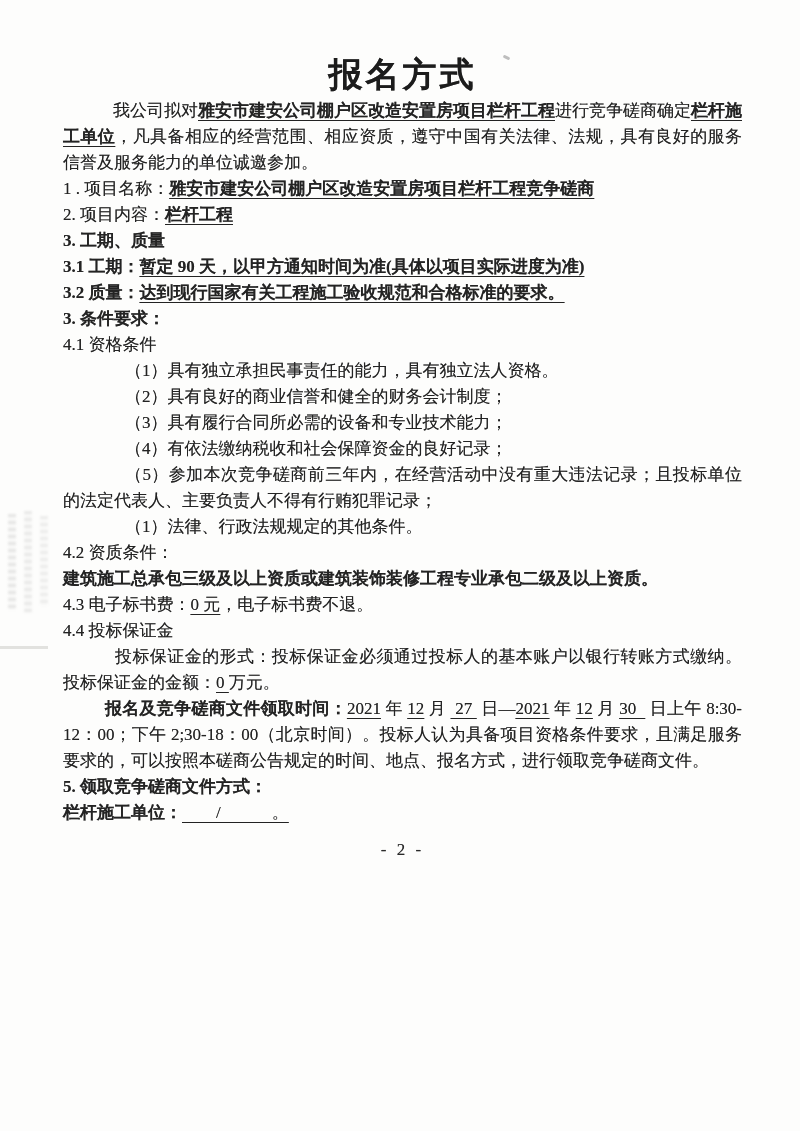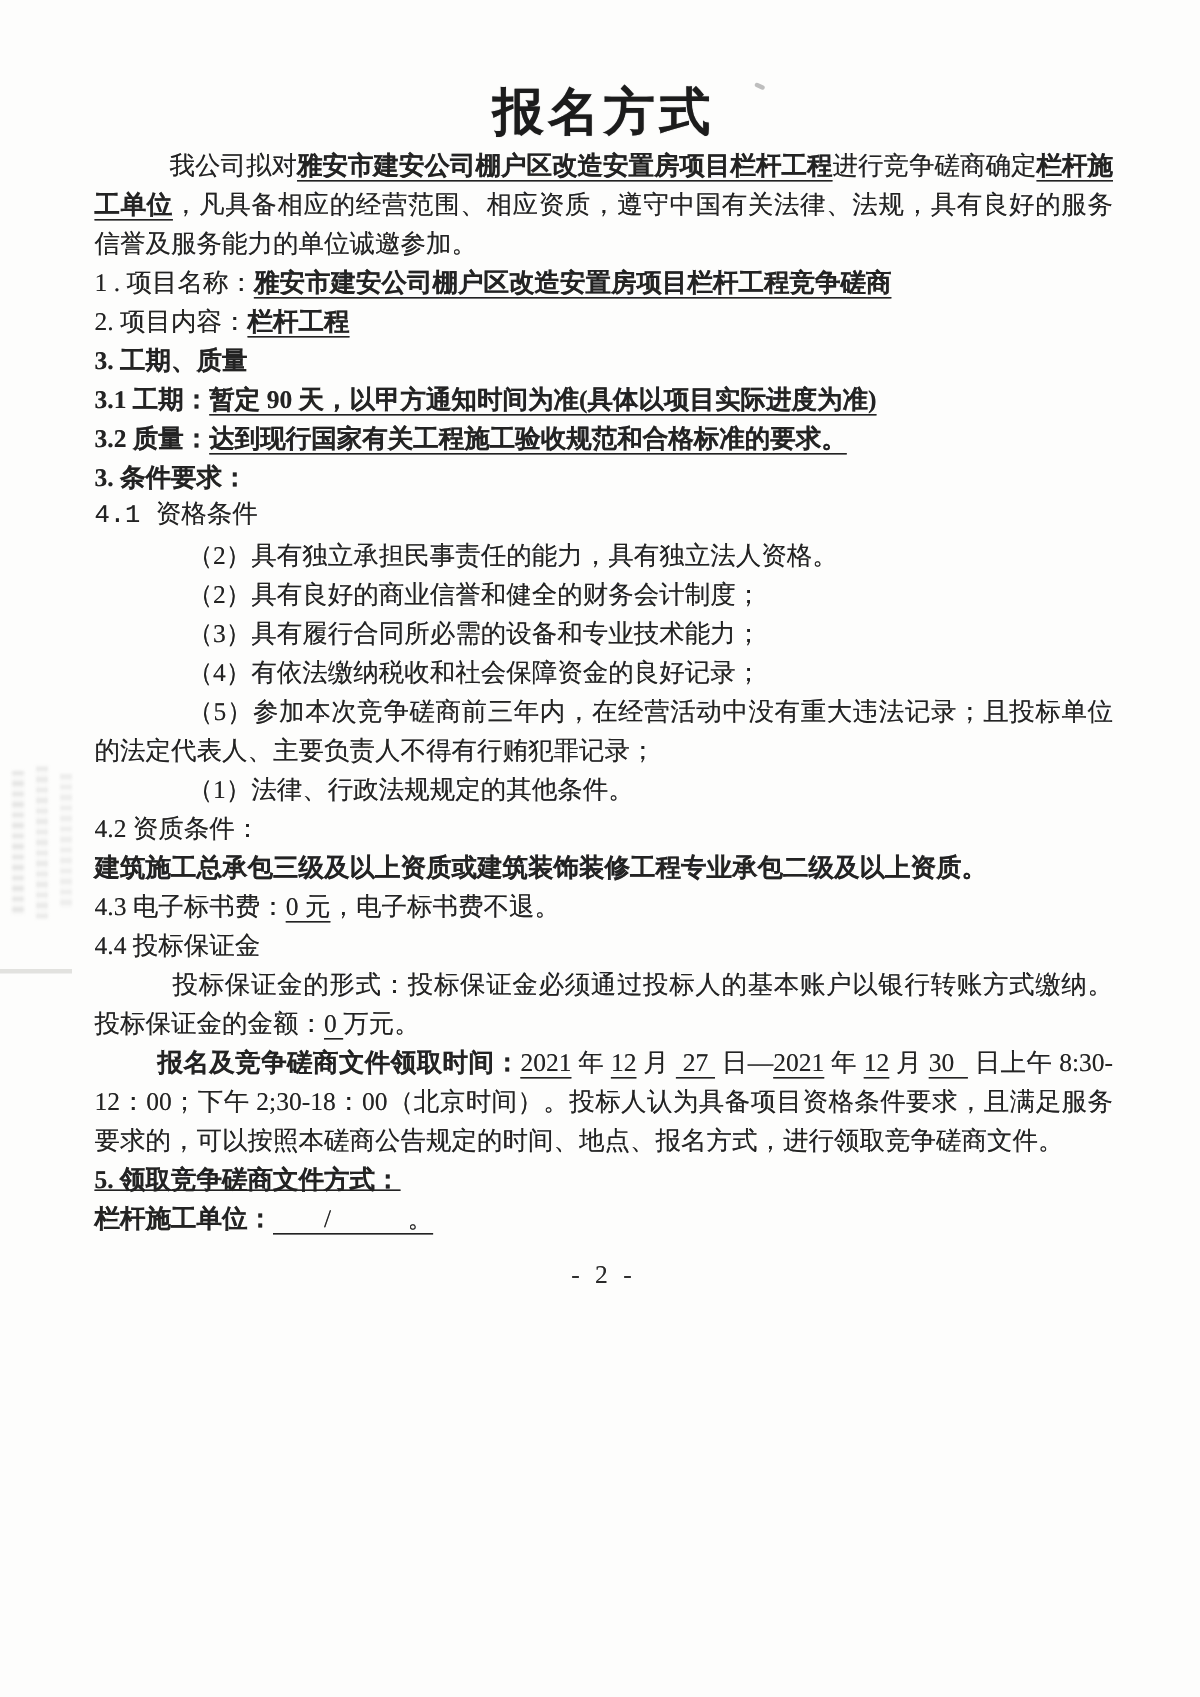--- a/index.html
+++ b/index.html
@@ -20,34 +20,34 @@
   .b{font-weight:bold;}
   .u{text-decoration:underline;text-underline-offset:4px;text-decoration-thickness:1.2px;}
 
   [data-pid="intro-paragraph"]{margin-top:24px;text-indent:50px;}
   [data-pid="project-name-item"]{margin-top:8px;margin-left:52px;}
   [data-pid="project-content-item"]{margin-left:52px;}
   [data-pid="duration-quality-heading"]{margin-top:6px;margin-left:40px;}
   [data-pid="duration-line"]{margin-top:10px;margin-left:62px;}
   [data-pid="quality-line"]{margin-top:11px;margin-left:62px;}
   [data-pid="conditions-heading"]{margin-left:38px;}
-  [data-pid="qualification-heading"]{margin-top:17px;margin-left:62px;font-family:Liberation Mono, monospace;}
+  [data-pid="qualification-heading"]{margin-top:17px;margin-left:62px;}
   [data-pid="condition-item-1"]{margin-top:11px;text-indent:62px;}
   [data-pid="condition-item-2"]{margin-top:11px;text-indent:62px;}
   [data-pid="condition-item-3"]{margin-top:9px;text-indent:62px;}
   [data-pid="condition-item-4"]{margin-top:10px;text-indent:62px;}
   [data-pid="condition-item-5"]{margin-top:9px;text-indent:62px;}
   [data-pid="condition-item-6"]{margin-top:2px;text-indent:62px;}
   [data-pid="credential-heading"]{margin-top:9px;margin-left:62px;}
   [data-pid="qualification-requirement-line"]{margin-top:9px;margin-left:64px;}
   [data-pid="bid-doc-fee-line"]{margin-left:62px;}
   [data-pid="bid-bond-heading"]{margin-top:3px;margin-left:62px;}
   [data-pid="bid-bond-paragraph"]{margin-top:2px;text-indent:52px;line-height:33px;}
   [data-pid="registration-time-paragraph"]{text-indent:42px;line-height:33px;}
-  [data-pid="pickup-method-heading"]{margin-left:42px;line-height:33px;text-decoration:underline;}
+  [data-pid="pickup-method-heading"]{margin-left:42px;line-height:33px;}
   [data-pid="pickup-location-line"]{margin-left:40px;line-height:33px;}
 
   .pageno{
     margin-top:7px;font-size:17px;line-height:33px;text-align:center;
     letter-spacing:3px;color:#2a2a2a;text-shadow:0 0 .4px rgba(40,40,40,.55);
   }
 
   
   .smudge{position:absolute;filter:blur(1px);pointer-events:none;}
   .smudge-1{left:8px;top:514px;width:8px;height:96px;
@@ -74,21 +74,21 @@
     <h1 class="title">报名方式</h1>
     <div id="paragraphs">
         <p class="para" data-pid="intro-paragraph"><span>我公司拟对</span><span class="b u">雅安市建安公司棚户区改造安置房项目栏杆工程</span><span>进行竞争磋商确定</span><span class="b u">栏杆施工单位</span><span>，凡具备相应的经营范围、相应资质，遵守中国有关法律、法规，具有良好的服务信誉及服务能力的单位诚邀参加。</span></p>
         <p class="para" data-pid="project-name-item"><span>1 . 项目名称：</span><span class="b u">雅安市建安公司棚户区改造安置房项目栏杆工程竞争磋商</span></p>
         <p class="para" data-pid="project-content-item"><span>2. 项目内容：</span><span class="b u">栏杆工程</span></p>
         <p class="para" data-pid="duration-quality-heading"><span class="b">3. 工期、质量</span></p>
         <p class="para" data-pid="duration-line"><span class="b">3.1 工期：</span><span class="b u">暂定 90 天，以甲方通知时间为准(具体以项目实际进度为准)</span></p>
         <p class="para" data-pid="quality-line"><span class="b">3.2 质量：</span><span class="b u">达到现行国家有关工程施工验收规范和合格标准的要求。</span></p>
         <p class="para" data-pid="conditions-heading"><span class="b">3. 条件要求：</span></p>
         <p class="para" data-pid="qualification-heading"><span>4.1 资格条件</span></p>
-        <p class="para" data-pid="condition-item-1"><span>（2）具有独立承担民事责任的能力，具有独立法人资格。</span></p>
+        <p class="para" data-pid="condition-item-1"><span>（1）具有独立承担民事责任的能力，具有独立法人资格。</span></p>
         <p class="para" data-pid="condition-item-2"><span>（2）具有良好的商业信誉和健全的财务会计制度；</span></p>
         <p class="para" data-pid="condition-item-3"><span>（3）具有履行合同所必需的设备和专业技术能力；</span></p>
         <p class="para" data-pid="condition-item-4"><span>（4）有依法缴纳税收和社会保障资金的良好记录；</span></p>
         <p class="para" data-pid="condition-item-5"><span>（5）参加本次竞争磋商前三年内，在经营活动中没有重大违法记录；且投标单位的法定代表人、主要负责人不得有行贿犯罪记录；</span></p>
         <p class="para" data-pid="condition-item-6"><span>（1）法律、行政法规规定的其他条件。</span></p>
         <p class="para" data-pid="credential-heading"><span>4.2 资质条件：</span></p>
         <p class="para" data-pid="qualification-requirement-line"><span class="b">建筑施工总承包三级及以上资质或建筑装饰装修工程专业承包二级及以上资质。</span></p>
         <p class="para" data-pid="bid-doc-fee-line"><span>4.3 电子标书费：</span><span class="u">0 元</span><span>，电子标书费不退。</span></p>
         <p class="para" data-pid="bid-bond-heading"><span>4.4 投标保证金</span></p>
         <p class="para" data-pid="bid-bond-paragraph"><span>投标保证金的形式：投标保证金必须通过投标人的基本账户以银行转账方式缴纳。投标保证金的金额：</span><span class="u">0&nbsp;</span><span>万元。</span></p>

